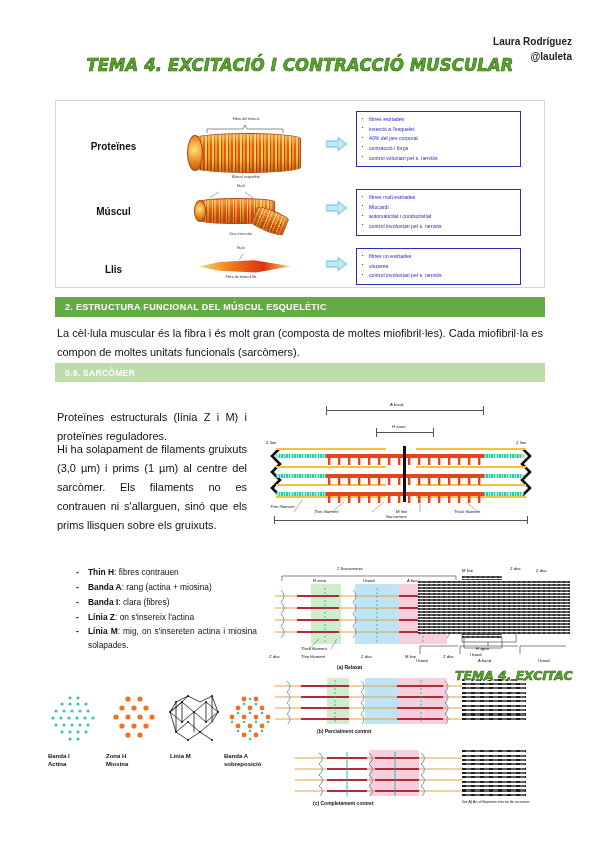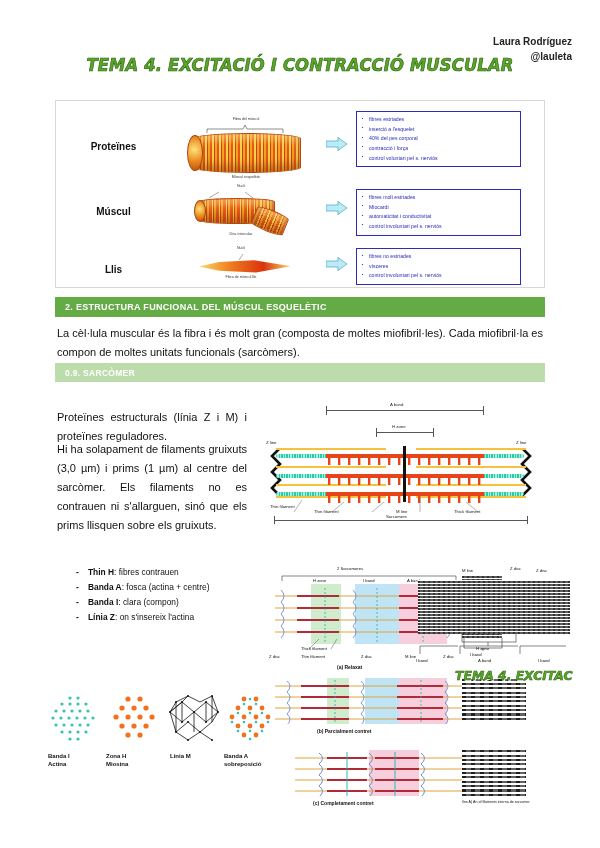--- a/index.html
+++ b/index.html
@@ -405,23 +405,24 @@
 
     <div class="dimline" style="left:16px;top:124px;width:254px;"></div>
     <div style="position:absolute;left:16px;top:120px;width:1px;height:8px;background:#555;"></div>
     <div style="position:absolute;left:269px;top:120px;width:1px;height:8px;background:#555;"></div>
     <div class="figlabel" style="left:126px;top:118px;background:#fff;padding:0 2px;">Sarcomere</div>
   </div>
 
 
   <div class="bandlist">
     <div><b>Thin H</b><span>: fibres contrauen</span></div>
-    <div><b>Banda A</b><span>: fosca (actina + centre)</span></div>
-    <div><b>Banda I</b><span>: clara (compon)</span></div>
+    <div><b>Banda A</b><span>: rang (actina + miosina)</span></div>
+    <div><b>Banda I</b><span>: clara (fibres)</span></div>
     <div><b>Línia Z</b><span>: on s'insereix l'actina</span></div>
+    <div><b>Línia M</b><span>: mig, on s'insereten actina i miosina solapades.</span></div>
   </div>
 
   <div class="panel" style="left:275px;top:566px;width:195px;height:105px;">
 
     <div class="tiny" style="left:62px;top:0px;">2 Sarcomeres</div>
     <svg style="position:absolute;left:6px;top:9px;" width="176" height="6">
       <path d="M1,6 L1,1 L175,1 L175,6" fill="none" stroke="#333" stroke-width="0.6"></path>
     </svg>
 
     <div class="bandbox" style="left:36px;top:18px;width:30px;height:60px;background:#cfeccd;"></div>

